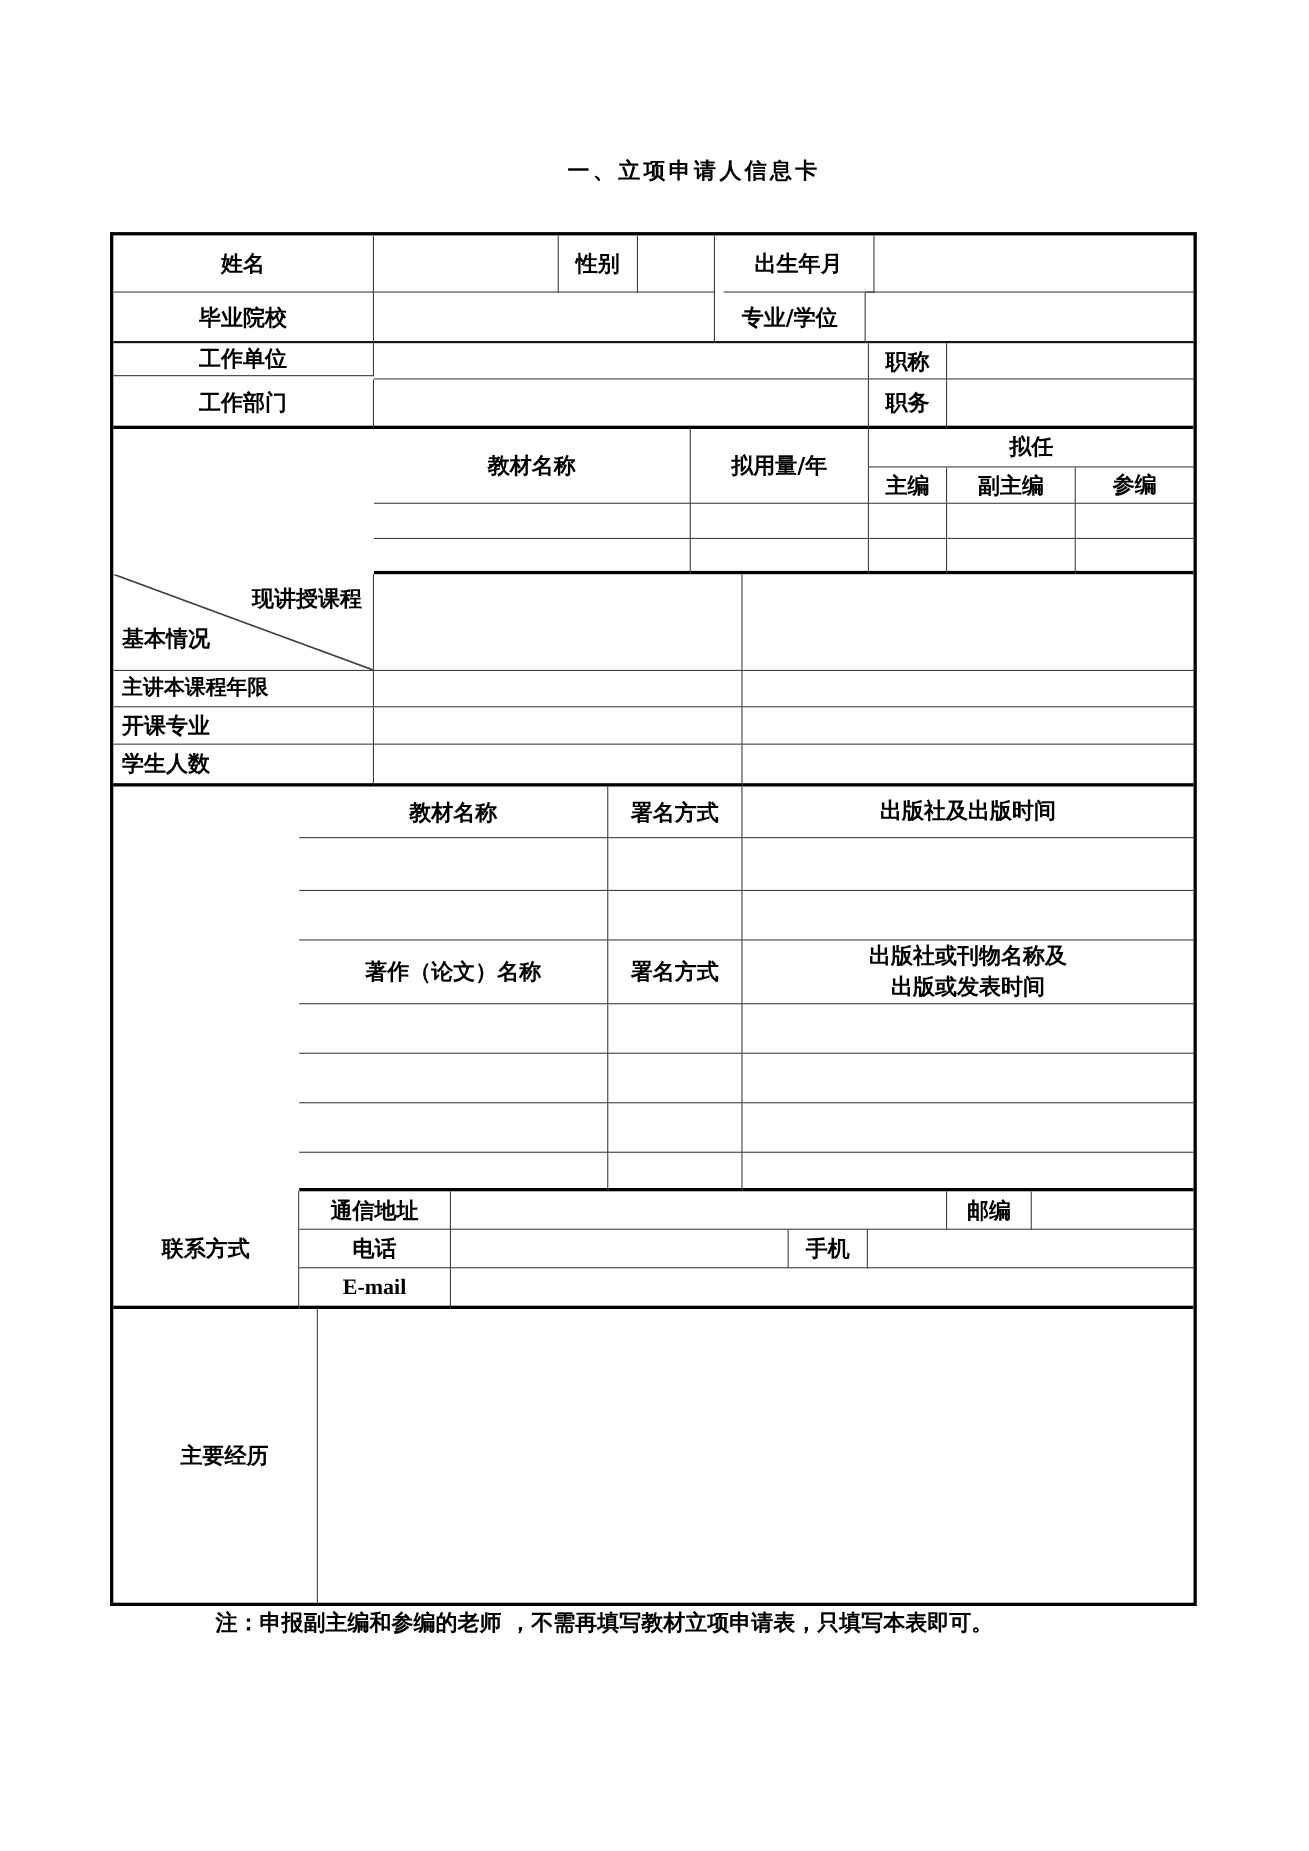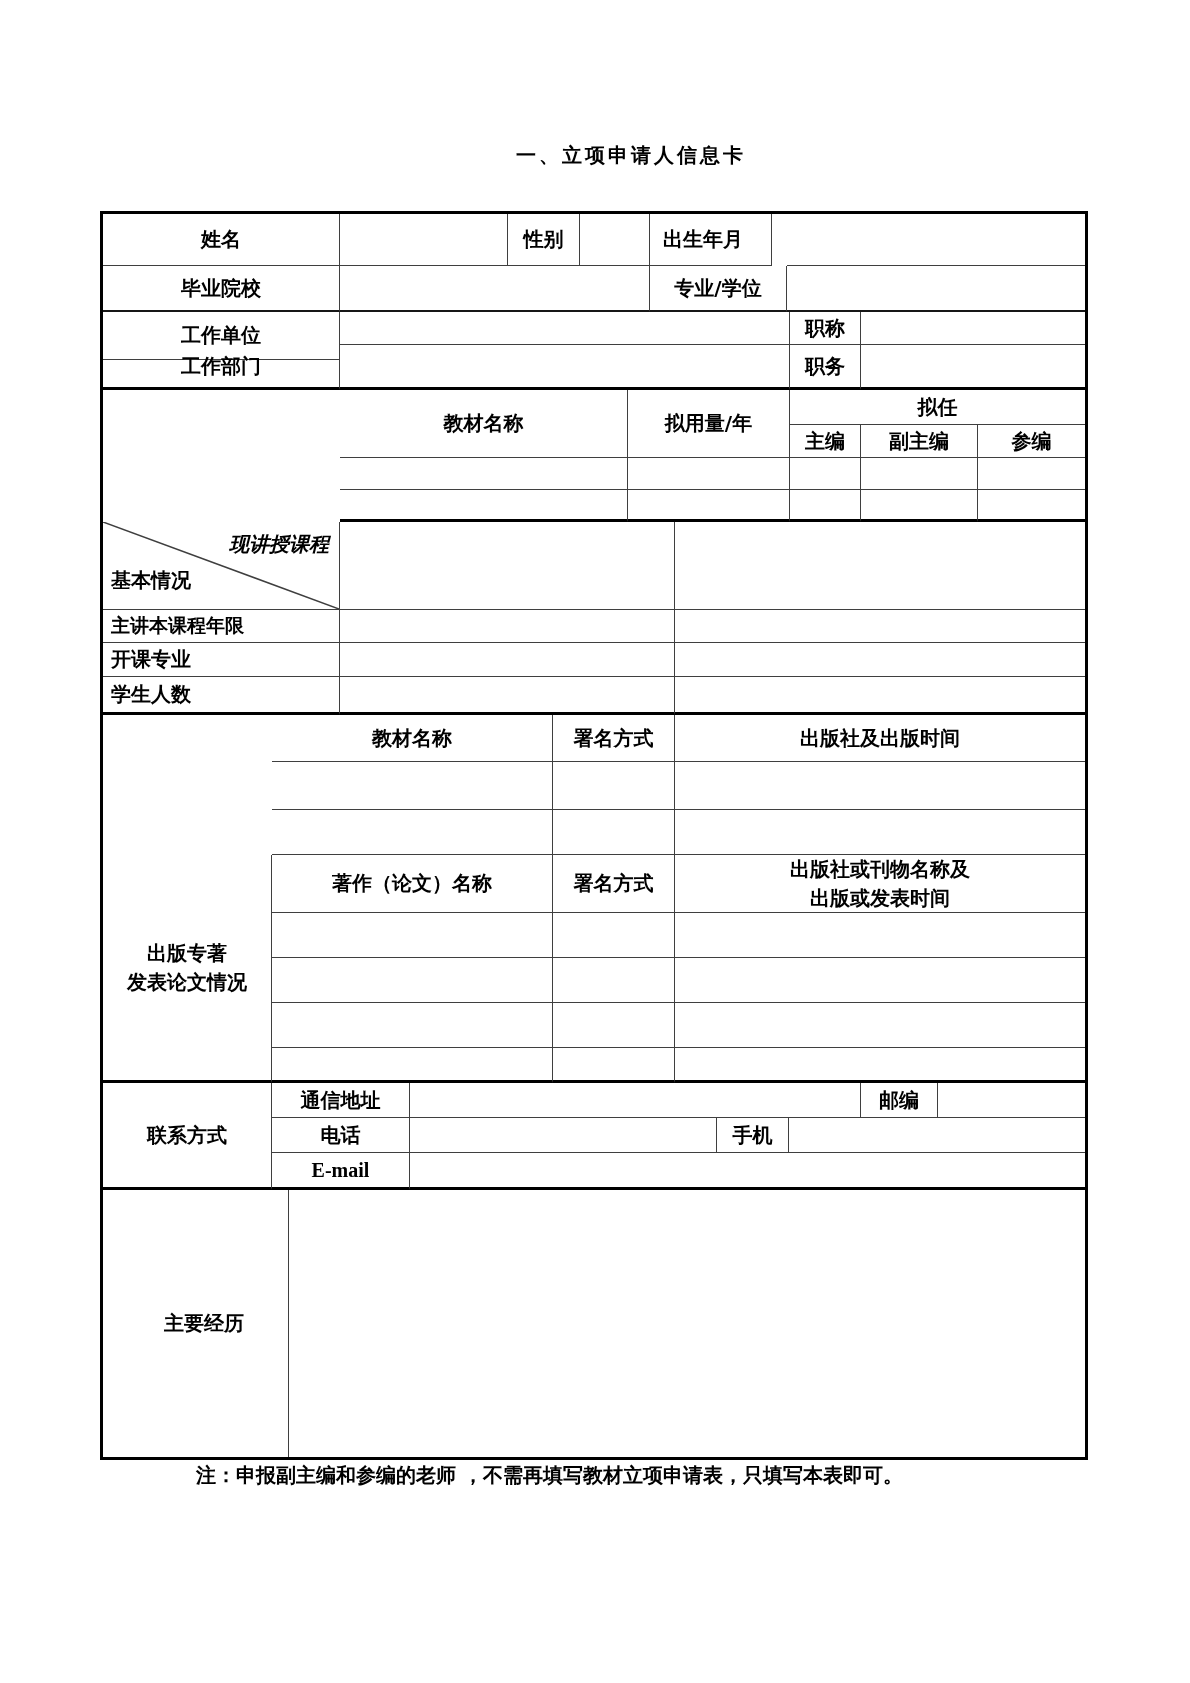--- a/index.html
+++ b/index.html
@@ -12,44 +12,44 @@
   .nr{border-right:none;font-family:Liberation Serif, serif;}
   .nb{border-bottom:none;margin-left:17px;}
   .tb{border-bottom:3px solid #000;}
   .tb2{border-bottom:2px solid #161616;}
   .left{justify-content:flex-start;padding-left:8px;text-align:left;}
   .col{flex-direction:column;}
   .sp1{letter-spacing:6px;}
   .serif{font-family:"Liberation Serif",serif;}
   .sm{font-size:19px;}
   .diag-svg{position:absolute;left:0;top:0;}
-  .diag-a{position:absolute;right:10px;top:8px;font-weight:bold;font-size:20px;font-style:italic;}
+  .diag-a{position:absolute;right:10px;top:8px;font-weight:bold;font-size:20px;}
   .diag-b{position:absolute;left:8px;bottom:14px;font-weight:bold;font-size:20px;}
   .note{position:absolute;left:196px;top:1462px;font-size:20px;font-weight:bold;}
 </style>
 </head>
 <body>
 
 <div class="title">一、立项申请人信息卡</div>
 
 <div class="form">
 
   <div class="cell" style="left:0;top:0;width:237px;height:52px">姓名</div>
   <div class="cell" style="left:237px;top:0;width:168px;height:52px"></div>
   <div class="cell" style="left:405px;top:0;width:72px;height:52px">性别</div>
   <div class="cell" style="left:477px;top:0;width:70px;height:52px"></div>
-  <div class="cell" style="left:532px;top:0;width:137px;height:52px">出生年月</div>
+  <div class="cell" style="left:555px;top:0;width:137px;height:52px">出生年月</div>
   <div class="cell nr" style="left:684px;top:0;width:298px;height:52px"></div>
 
   <div class="cell tb2" style="left:0;top:52px;width:237px;height:46px">毕业院校</div>
   <div class="cell tb2" style="left:237px;top:52px;width:310px;height:46px"></div>
   <div class="cell tb2" style="left:547px;top:52px;width:137px;height:46px">专业/学位</div>
   <div class="cell nr tb2" style="left:684px;top:52px;width:298px;height:46px"></div>
 
-  <div class="cell" style="left:0;top:98px;width:237px;height:48px">工作单位</div>
+  <div class="cell" style="left:0;top:98px;width:237px;height:30px">工作单位</div>
   <div class="cell" style="left:237px;top:98px;width:450px;height:33px"></div>
   <div class="cell" style="left:687px;top:98px;width:71px;height:33px">职称</div>
   <div class="cell nr" style="left:758px;top:98px;width:224px;height:33px"></div>
 
   <div class="cell tb" style="left:0;top:131px;width:237px;height:45px">工作部门</div>
   <div class="cell tb" style="left:237px;top:131px;width:450px;height:45px"></div>
   <div class="cell tb" style="left:687px;top:131px;width:71px;height:45px">职务</div>
   <div class="cell nr tb" style="left:758px;top:131px;width:224px;height:45px"></div>
 
   <div class="cell" style="left:237px;top:176px;width:288px;height:68px">教材名称</div>
@@ -98,24 +98,20 @@
   <div class="cell nr" style="left:572px;top:501px;width:410px;height:47px">出版社及出版时间</div>
 
   <div class="cell" style="left:169px;top:548px;width:281px;height:48px"></div>
   <div class="cell" style="left:450px;top:548px;width:122px;height:48px"></div>
   <div class="cell nr" style="left:572px;top:548px;width:410px;height:48px"></div>
 
   <div class="cell" style="left:169px;top:596px;width:281px;height:45px"></div>
   <div class="cell" style="left:450px;top:596px;width:122px;height:45px"></div>
   <div class="cell nr" style="left:572px;top:596px;width:410px;height:45px"></div>
 
-  <div class="cell col tb" style="left:0;top:641px;width:169px;height:228px">
-    <span>出版专著</span>
-    <span>发表论文情况</span>
-  </div>
   <div class="cell" style="left:169px;top:641px;width:281px;height:58px">著作（论文）名称</div>
   <div class="cell" style="left:450px;top:641px;width:122px;height:58px">署名方式</div>
   <div class="cell col nr" style="left:572px;top:641px;width:410px;height:58px">
     <span>出版社或刊物名称及</span>
     <span>出版或发表时间</span>
   </div>
 
   <div class="cell" style="left:169px;top:699px;width:281px;height:45px"></div>
   <div class="cell" style="left:450px;top:699px;width:122px;height:45px"></div>
   <div class="cell nr" style="left:572px;top:699px;width:410px;height:45px"></div>

